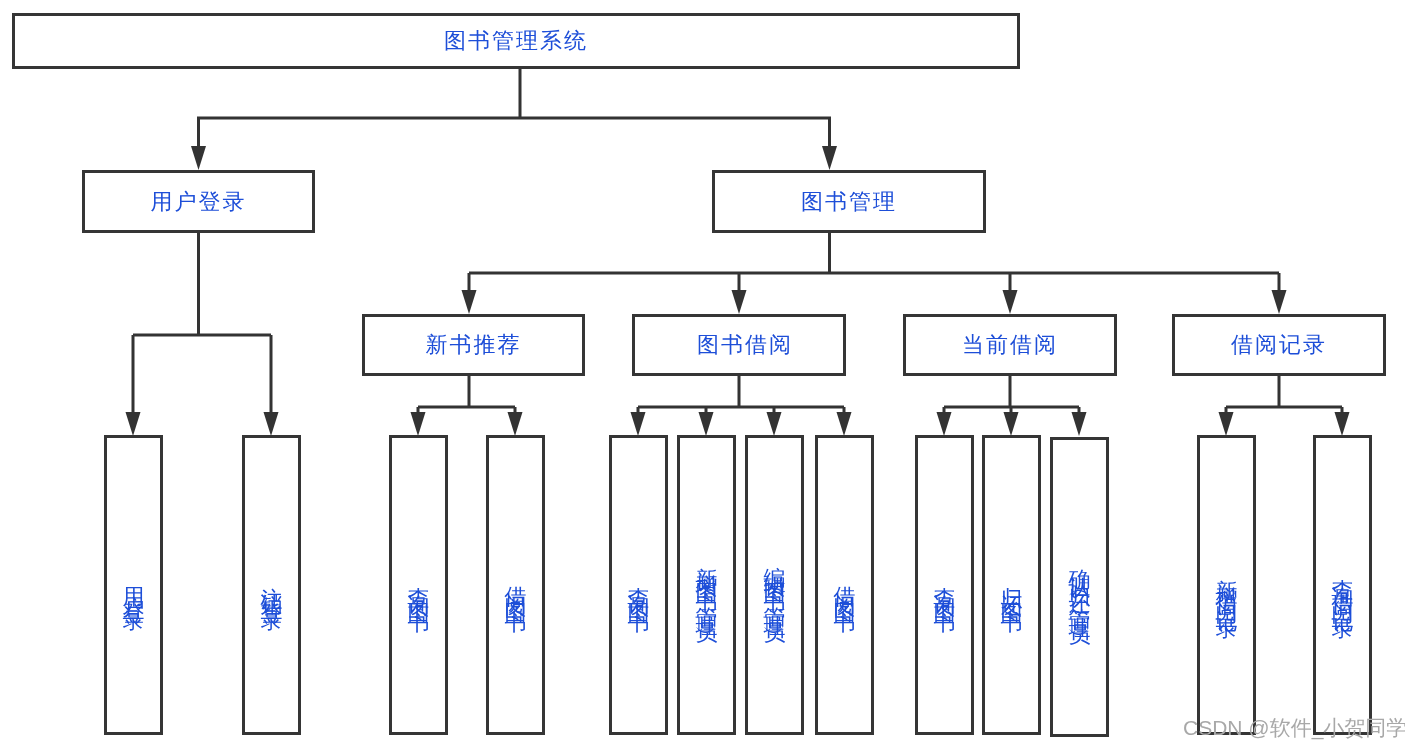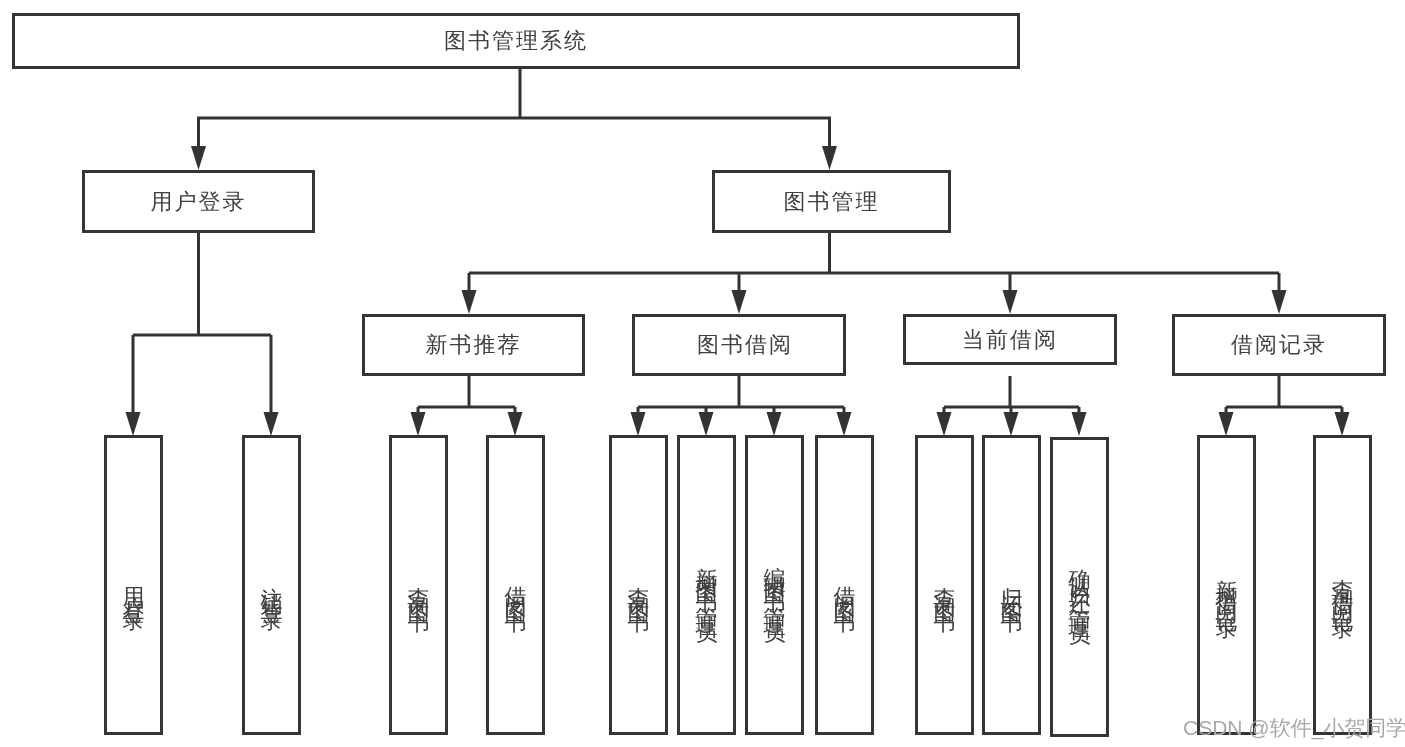--- a/index.html
+++ b/index.html
@@ -19,21 +19,21 @@
     position: absolute;
     left: 0; top: 0;
     width: 1405px; height: 747px;
     z-index: 0;
   }
   .node {
     position: absolute;
     box-sizing: border-box;
     border: 3px solid #353535;
     background: #ffffff;
-    color: #404040;
+    color: #1d4ed8;
     display: flex;
     align-items: center;
     justify-content: center;
     z-index: 1;
   }
   .hbox {
     font-size: 22px;
     letter-spacing: 2px;
     white-space: nowrap;
   }
@@ -95,25 +95,25 @@
       <polygon points="1003.5,412 1018.5,412 1011,436"></polygon>
       <polygon points="1071.5,412 1086.5,412 1079,436"></polygon>
       <polygon points="1218.5,412 1233.5,412 1226,436"></polygon>
       <polygon points="1334.5,412 1349.5,412 1342,436"></polygon>
     </g>
   </svg>
 
   <div class="node hbox" style="left:12px; top:13px; width:1008px; height:56px;">图书管理系统</div>
 
   <div class="node hbox" style="left:82px; top:170px; width:233px; height:63px;">用户登录</div>
-  <div class="node hbox" style="left:712px; top:170px; width:239px; height:63px;">图书管理</div>
+  <div class="node hbox" style="left:712px; top:170px; width:274px; height:63px;">图书管理</div>
 
   <div class="node hbox" style="left:362px; top:314px; width:223px; height:62px;">新书推荐</div>
   <div class="node hbox" style="left:632px; top:314px; width:214px; height:62px;padding-left:12px;">图书借阅</div>
-  <div class="node hbox" style="left:903px; top:314px; width:214px; height:51px;font-family:Liberation Mono, monospace;">当前借阅</div>
+  <div class="node hbox" style="left:903px; top:314px; width:214px; height:62px;font-family:Liberation Mono, monospace;">当前借阅</div>
   <div class="node hbox" style="left:1172px; top:314px; width:214px; height:62px;">借阅记录</div>
 
   <div class="node vbox" style="left:104px; top:435px; width:59px; height:300px;">用户登录</div>
   <div class="node vbox" style="left:242px; top:435px; width:59px; height:300px;">注销登录</div>
 
   <div class="node vbox" style="left:389px; top:435px; width:59px; height:300px;">查询图书</div>
   <div class="node vbox" style="left:486px; top:435px; width:59px; height:300px;">借阅图书</div>
 
   <div class="node vbox" style="left:609px; top:435px; width:59px; height:300px;">查询图书</div>
   <div class="node vbox" style="left:677px; top:435px; width:59px; height:300px;">新增图书（管理员）</div>

